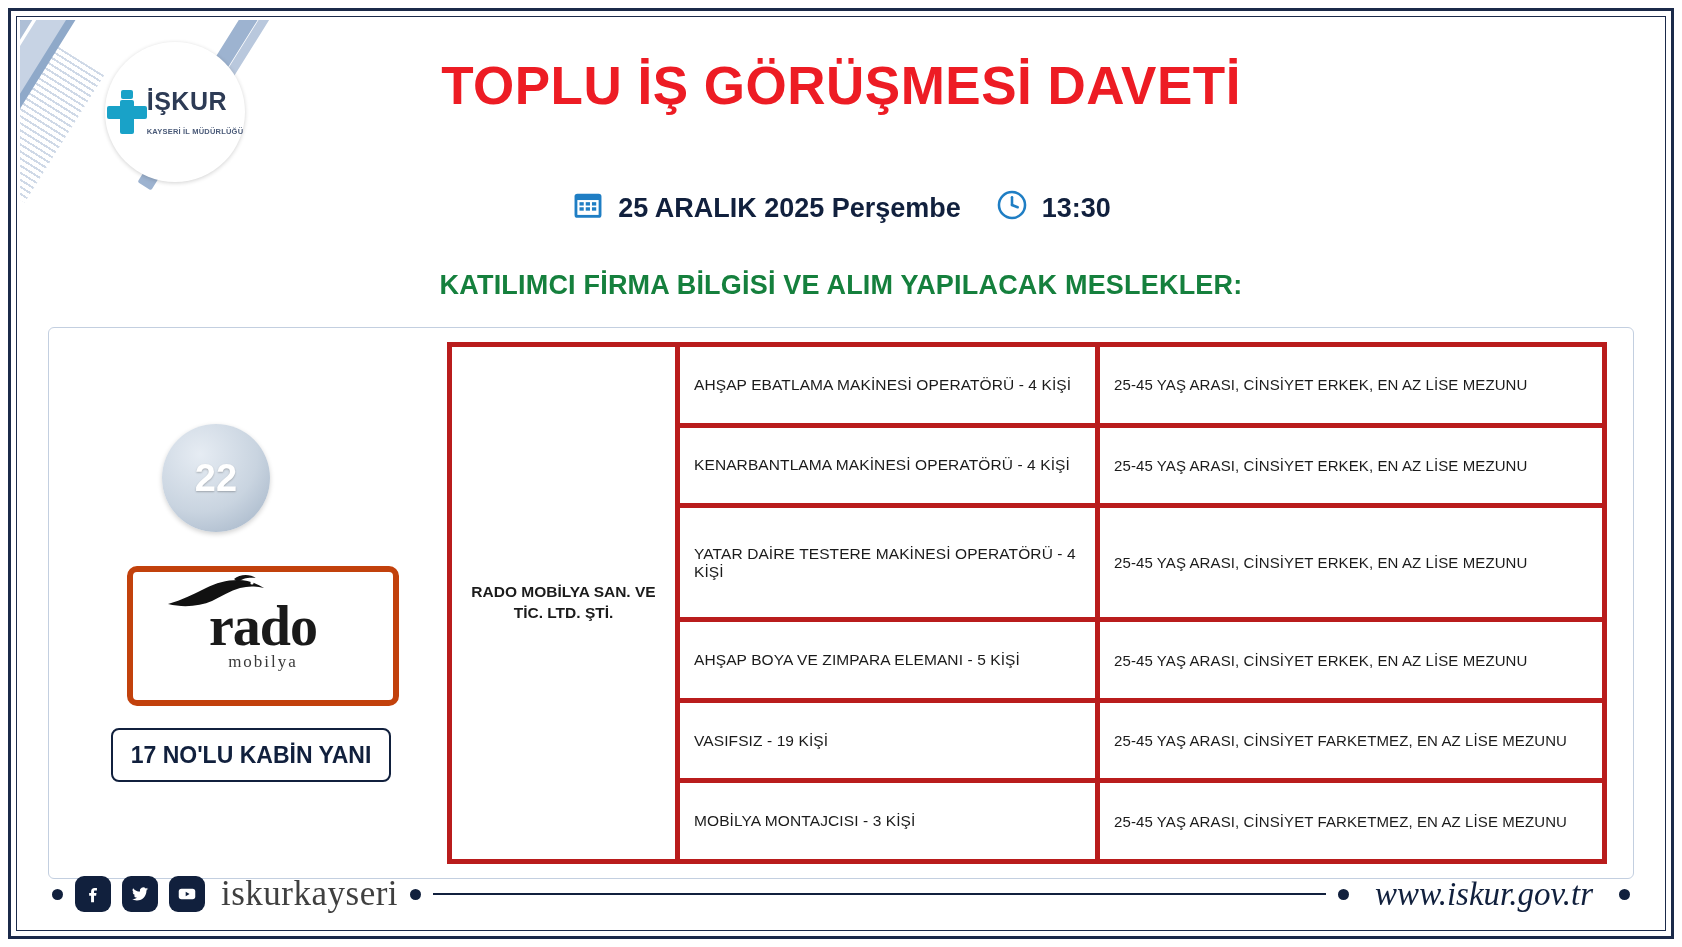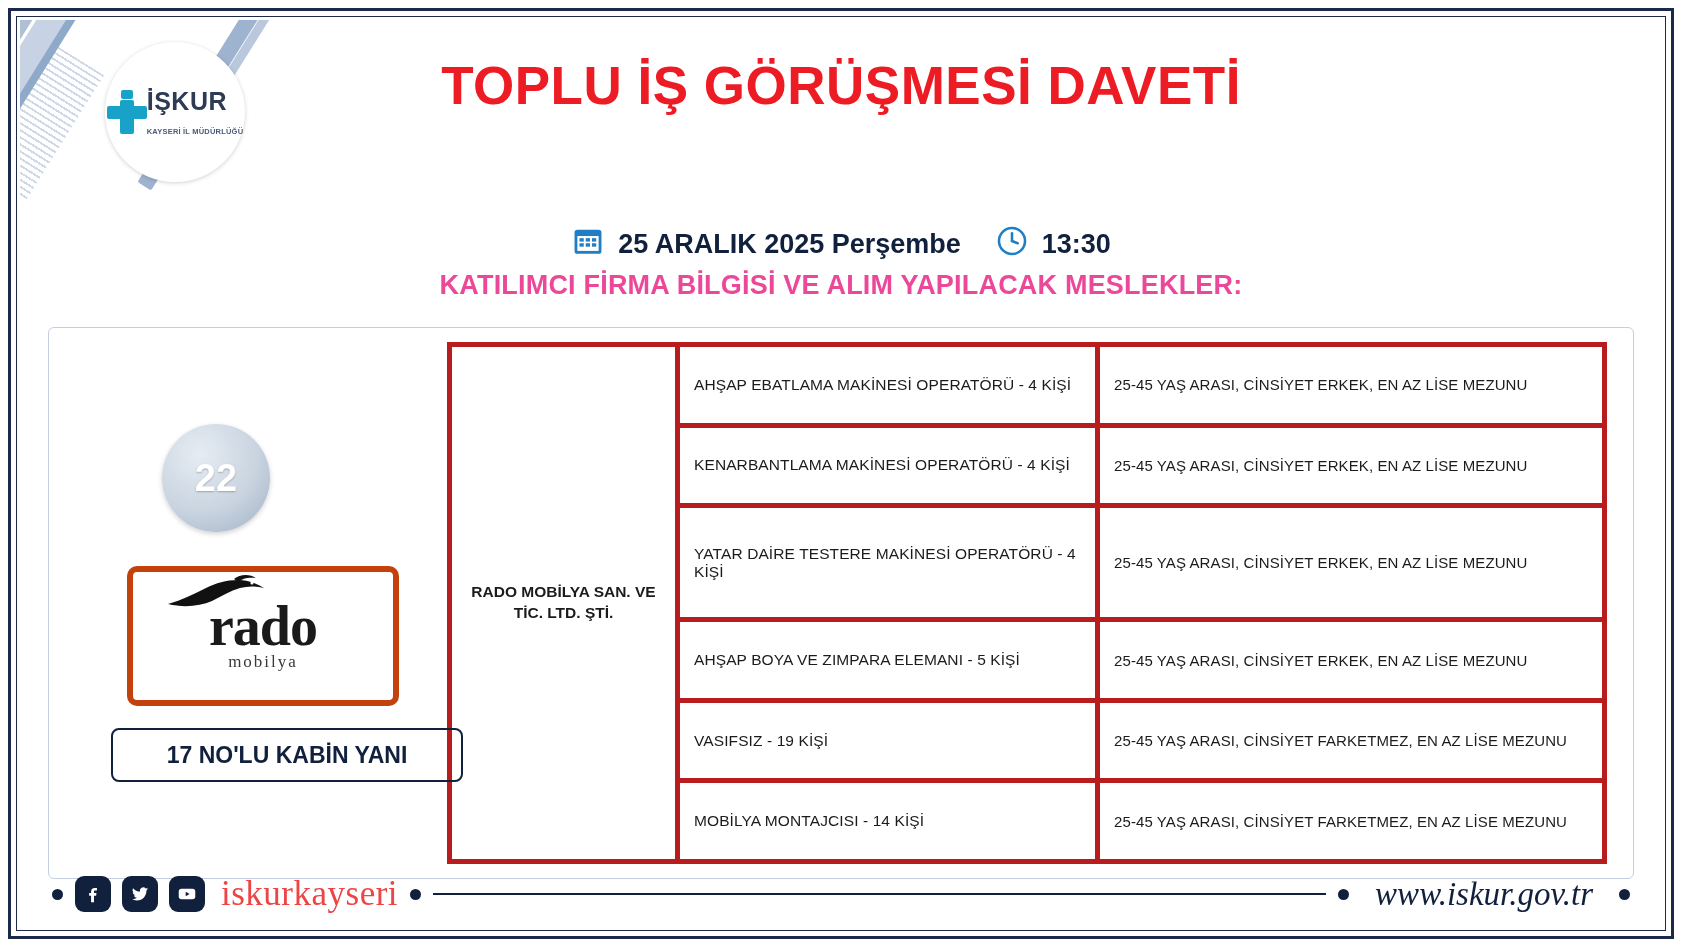--- a/index.html
+++ b/index.html
@@ -138,38 +138,37 @@
     position: absolute;
     left: 0; right: 0;
     top: 188px;
     display: flex;
     align-items: center;
     justify-content: center;
     gap: 34px;
     font-size: 27px;
     font-weight: bold;
     color: #11203d;
-    margin-top: 36px;
   }
   .meta-item {
     display: flex;
     align-items: center;
     gap: 13px;
   }
   .ico { display:block; }
 
   
   .subtitle {
     position: absolute;
     left: 0; right: 0;
     top: 270px;
     text-align: center;
     font-size: 27px;
     font-weight: bold;
-    color: #ec4899;
+    color: #15803d;
     letter-spacing: .2px;
   }
 
   
   .card {
     position: absolute;
     left: 48px;
     top: 327px;
     width: 1586px;
     height: 552px;
@@ -239,21 +238,21 @@
     left: 16px;
     top: -26px;
     width: 110px;
     height: 38px;
   }
 
   .cabin-box {
     position: absolute;
     left: 62px;
     top: 400px;
-    width: 352px;
+    width: 280px;
     height: 54px;
     border: 2px solid #11203d;
     border-radius: 8px;
     display: flex;
     align-items: center;
     justify-content: center;
     font-size: 23px;
     font-weight: bold;
     color: #11203d;
     box-sizing: border-box;
@@ -318,21 +317,21 @@
     width: 36px; height: 36px;
     border-radius: 9px;
     background: #11203d;
     display: flex; align-items: center; justify-content: center;
     color: #ffffff;
     font-weight: bold;
   }
   .handle {
     font-family: "Liberation Serif", serif;
     font-size: 35px;
-    color: #ef4444;
+    color: #404040;
     margin-left: 16px;
     letter-spacing: .5px;
   }
   .dot-sep {
     width: 11px; height: 11px; border-radius: 50%;
     background: #11203d; margin: 0 12px;
   }
   .rule {
     flex: 1;
     height: 2px;
@@ -453,21 +452,21 @@
           </tr>
           <tr>
             <td class="job">AHŞAP BOYA VE ZIMPARA ELEMANI - 5 KİŞİ</td>
             <td class="req">25-45  YAŞ ARASI, CİNSİYET ERKEK, EN AZ LİSE MEZUNU</td>
           </tr>
           <tr>
             <td class="job">VASIFSIZ - 19 KİŞİ</td>
             <td class="req">25-45  YAŞ ARASI, CİNSİYET FARKETMEZ, EN AZ LİSE MEZUNU</td>
           </tr>
           <tr>
-            <td class="job">MOBİLYA MONTAJCISI - 14  KİŞİ</td>
+            <td class="job">MOBİLYA MONTAJCISI - 3  KİŞİ</td>
             <td class="req">25-45  YAŞ ARASI, CİNSİYET FARKETMEZ, EN AZ LİSE MEZUNU</td>
           </tr>
         </tbody>
       </table>
     </div>
   </div>
 
   <div class="footer">
     <div class="dot-sep"></div>
     <div class="social" style="margin-left:0">

